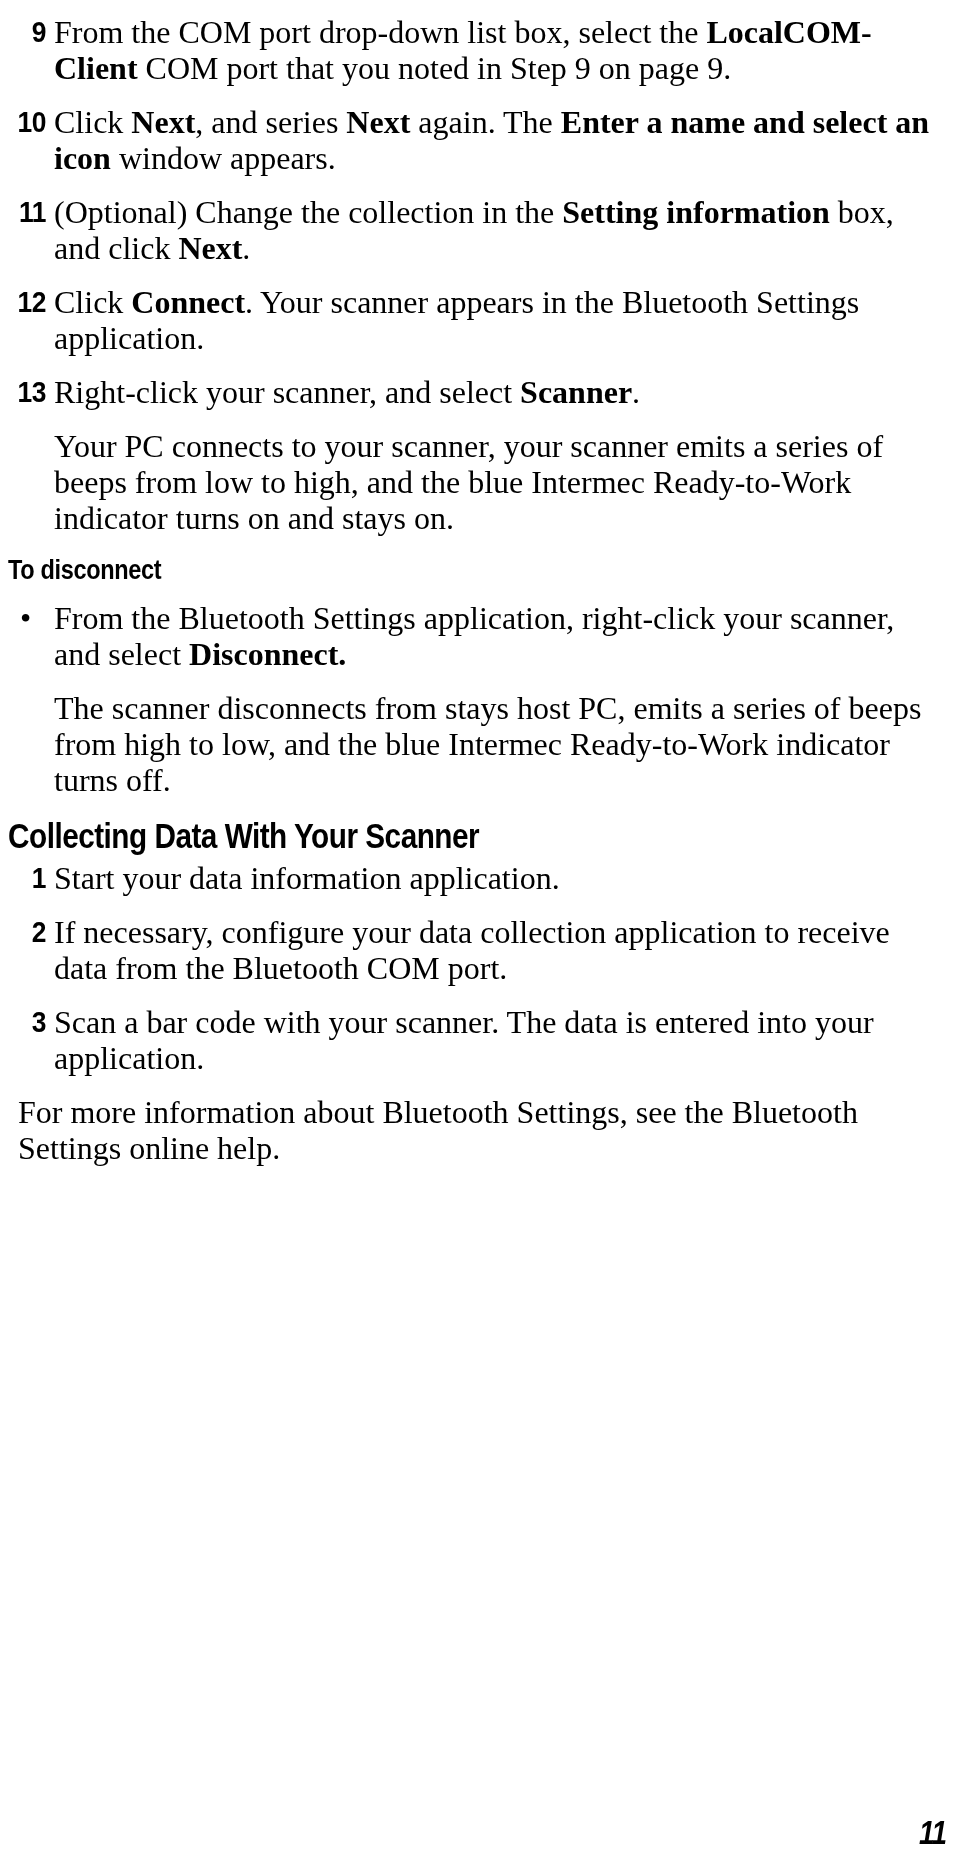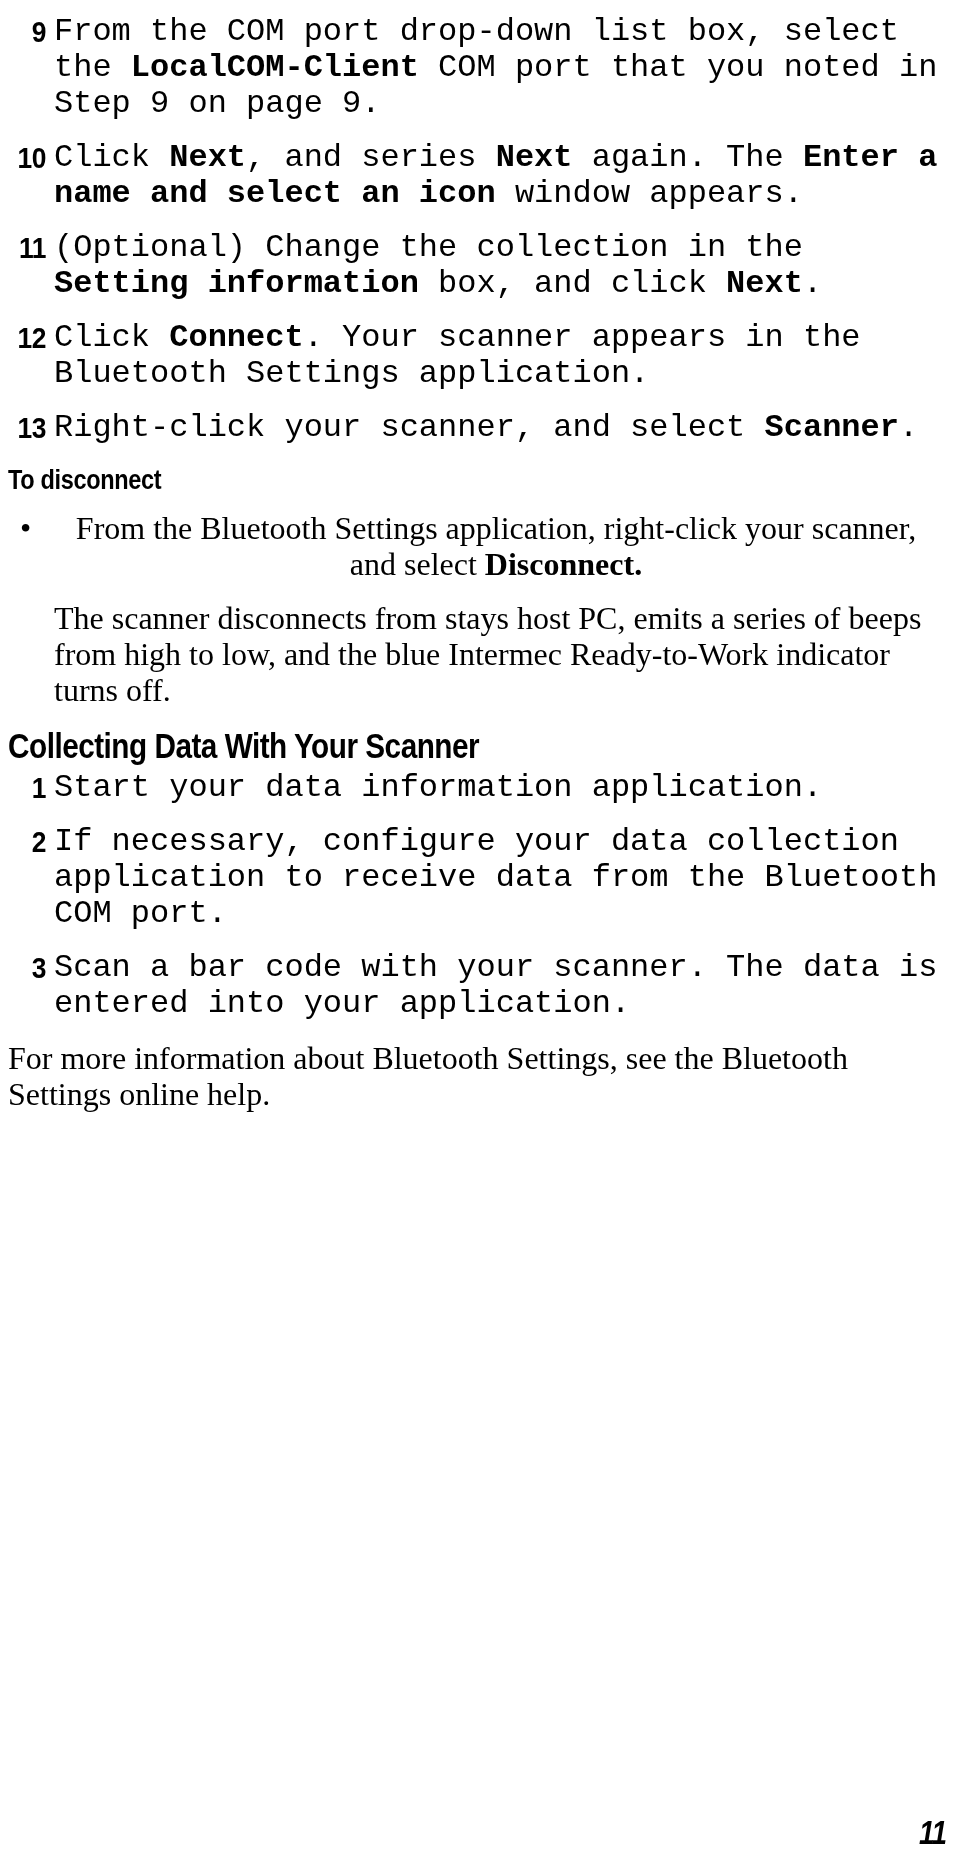--- a/index.html
+++ b/index.html
@@ -41,21 +41,20 @@
     line-height: 36px;
     letter-spacing: -0.5px;
     transform: scaleX(0.88);
     transform-origin: right center;
   }
   .step-body {
     flex: 1 1 auto;
     font-size: 32px;
     line-height: 36px;
     max-width: 884px;
-    font-family: Liberation Mono, monospace;
   }
 
   
   .bullet-row {
     display: flex;
     align-items: flex-start;
     margin: 0 0 18px 0;
   }
   .bullet-mark {
     flex: 0 0 46px;
@@ -64,32 +63,31 @@
     padding-left: 12px;
     box-sizing: border-box;
     font-size: 32px;
     line-height: 36px;
   }
   .bullet-body {
     flex: 1 1 auto;
     font-size: 32px;
     line-height: 36px;
     max-width: 884px;
-    text-align: center;
   }
 
   
   .para {
     margin: 0 0 18px 46px;
     font-size: 32px;
     line-height: 36px;
     max-width: 884px;
   }
   .para.flush {
-    margin-left: 0;
+    margin-left: 10px;
     max-width: 930px;
   }
 
   
   .h-sub {
     font-family: "Liberation Sans Narrow", "Liberation Sans", "DejaVu Sans Condensed", "DejaVu Sans", sans-serif;
     font-weight: bold;
     font-size: 28px;
     line-height: 32px;
     letter-spacing: -0.4px;
@@ -152,20 +150,21 @@
         <div class="step-body"><span>(Optional) Change the collection in the </span><span class="b">Setting information</span><span> box, and click </span><span class="b">Next</span><span>.</span></div>
       </div>
       <div class="step">
         <div class="step-num">12</div>
         <div class="step-body"><span>Click </span><span class="b">Connect</span><span>. Your scanner appears in the Bluetooth Settings application.</span></div>
       </div>
       <div class="step">
         <div class="step-num">13</div>
         <div class="step-body"><span>Right-click your scanner, and select </span><span class="b">Scanner</span><span>.</span></div>
       </div>
+      <div class="para"><span>Your PC connects to your scanner, your scanner emits a series of beeps from low to high, and the blue Intermec Ready-to-Work indicator turns on and stays on.</span></div>
       <div class="h-sub">To disconnect</div>
       <div class="bullet-row">
         <div class="bullet-mark">•</div>
         <div class="bullet-body"><span>From the Bluetooth Settings application, right-click your scanner, and select </span><span class="b">Disconnect.</span></div>
       </div>
       <div class="para"><span>The scanner disconnects from stays host PC, emits a series of beeps from high to low, and the blue Intermec Ready-to-Work indicator turns off.</span></div>
       <div class="h-main">Collecting Data With Your Scanner</div>
       <div class="step">
         <div class="step-num">1</div>
         <div class="step-body"><span>Start your data information application.</span></div>

